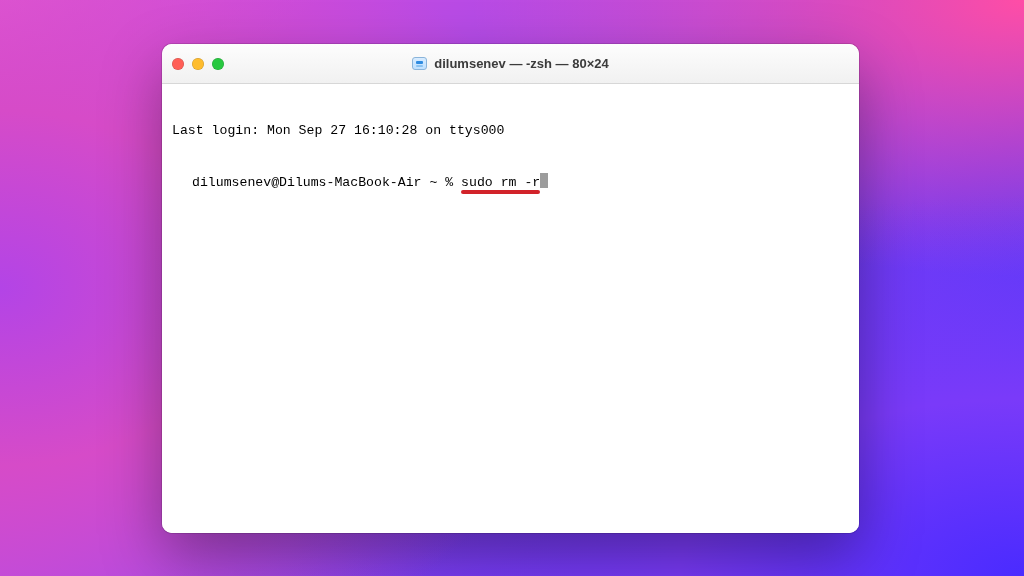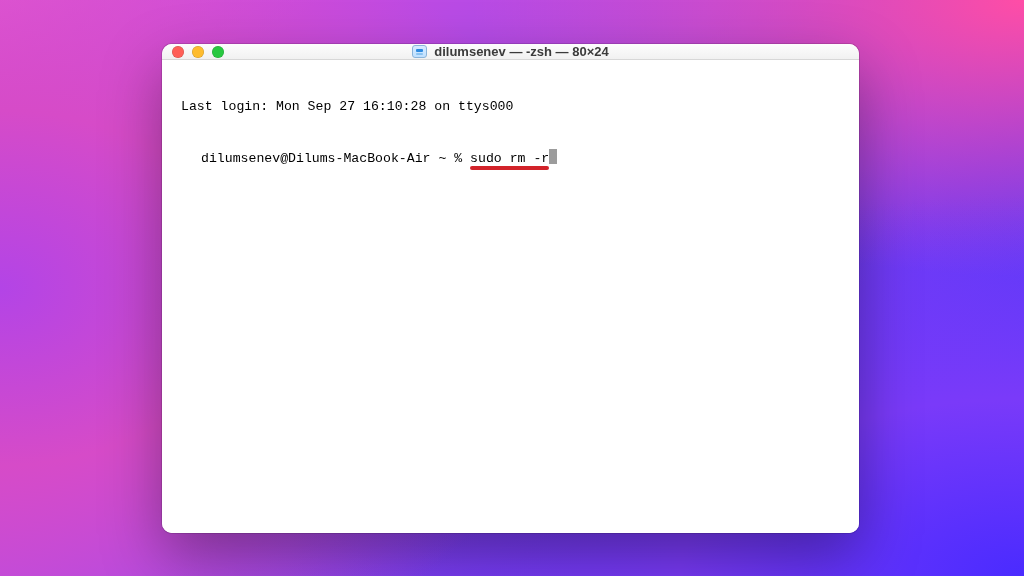--- a/index.html
+++ b/index.html
@@ -20,21 +20,21 @@
       position: absolute;
       left: 162px; top: 44px;
       width: 697px; height: 489px;
       background: #ffffff;
       border-radius: 10px;
       box-shadow: 0 24px 60px rgba(0,0,0,0.35), 0 0 0 1px rgba(0,0,0,0.12);
       display: flex; flex-direction: column;
       overflow: hidden;
     }
     .titlebar {
-      height: 16px;
+      height: 40px;
       background: linear-gradient(#fdfdfd, #f1f1f1);
       border-bottom: 1px solid #d7d7d7;
       display: flex; align-items: center;
       position: relative;
       flex: 0 0 auto;
     }
     .traffic-lights {
       display: flex; gap: 8px;
       padding-left: 10px;
       align-items: center;
@@ -59,21 +59,21 @@
       content: ""; position: absolute; left: 3px; right: 3px; top: 3px; height: 3px;
       background: #2f8be0; border-radius: 1px;
     }
     .title-icon::after {
       content: ""; position: absolute; left: 3px; right: 3px; bottom: 2px; height: 2px;
       background: #5aa7e6; border-radius: 1px; opacity: .55;
     }
     .term-body {
       flex: 1 1 auto;
       background: #ffffff;
-      padding: 4px 19px;
+      padding: 4px 10px;
       font-family: "SF Mono", "Menlo", "Courier New", monospace;
       font-size: 13.2px; line-height: 17px;
       color: #000;
       position: relative;
       white-space: pre;
     }
     .line { display: block; }
     .line2-wrap { position: relative; display: inline-block; margin-left: 20px; }
     .typed { position: relative; display: inline-block; }
     .underline-ann {

